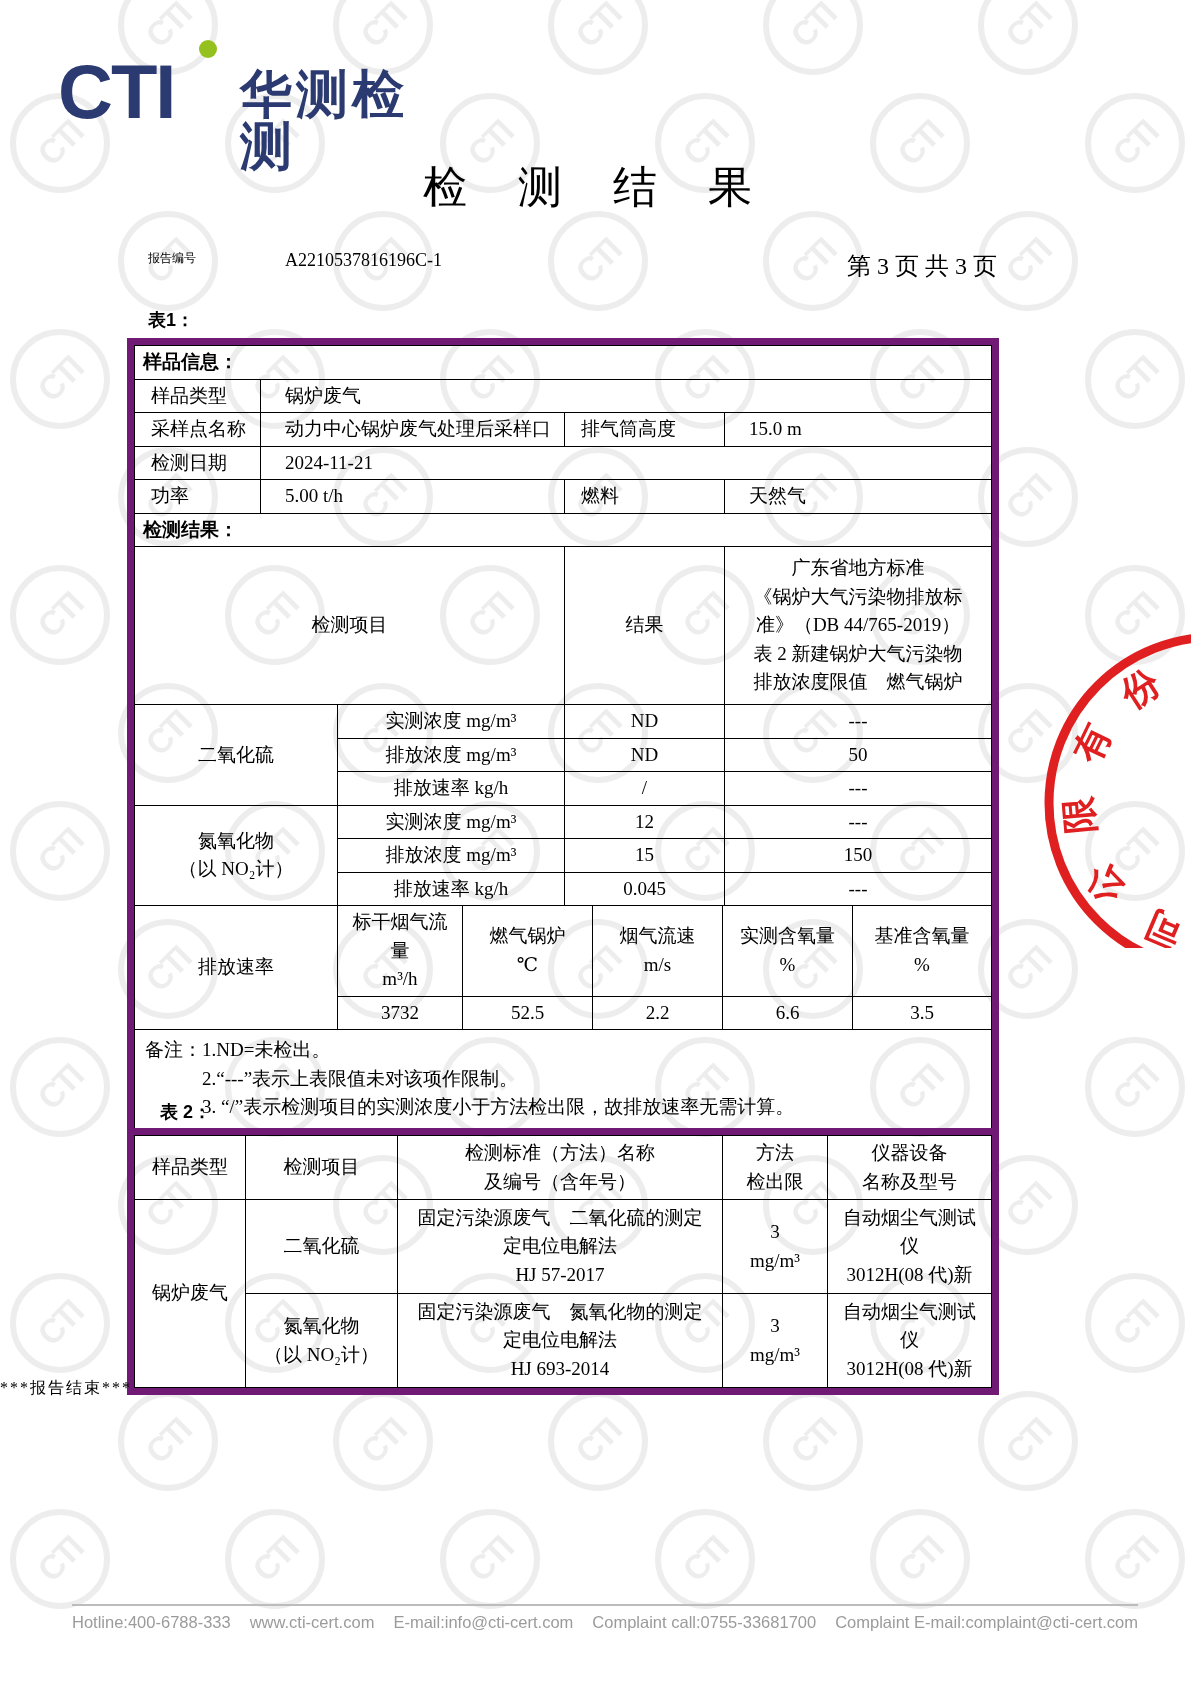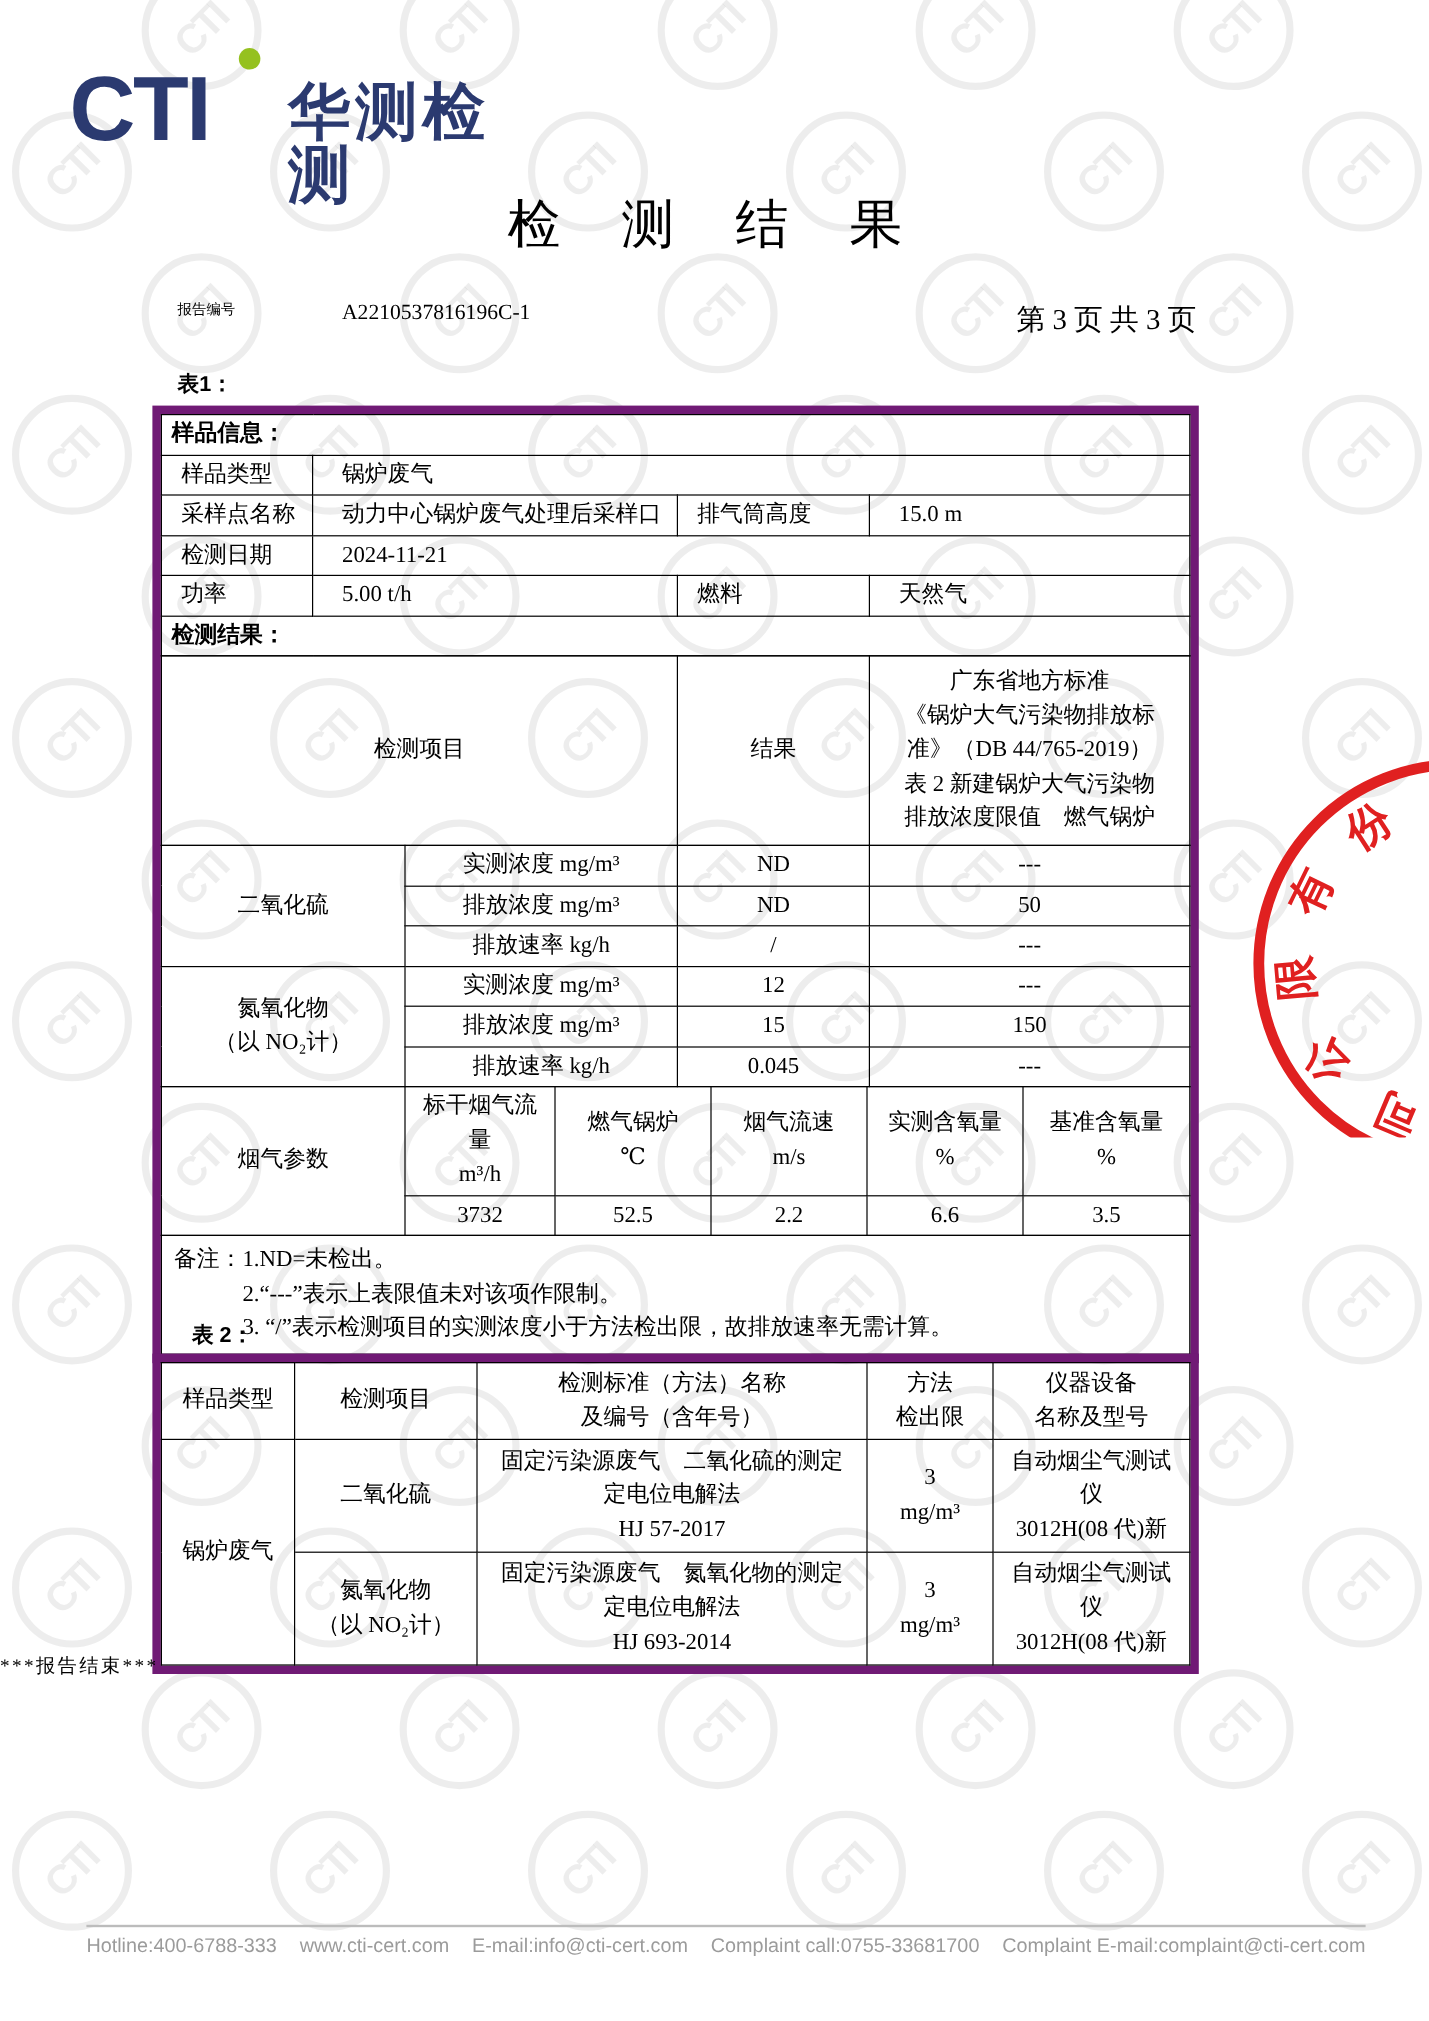--- a/index.html
+++ b/index.html
@@ -406,21 +406,21 @@
         <colgroup>
             <col style="width:203px">
             <col style="width:125px">
             <col style="width:130px">
             <col style="width:130px">
             <col style="width:130px">
             <col>
           </colgroup>
         <tbody>
             <tr style="height:64px">
-          <td rowspan="2" class="c">烟气参数</td>
+          <td rowspan="2" class="c">排放速率</td>
           <td class="c pre">标干烟气流量
 m³/h</td>
           <td class="c pre">燃气锅炉
 ℃</td>
           <td class="c pre">烟气流速
 m/s</td>
           <td class="c pre">实测含氧量
 %</td>
           <td class="c pre">基准含氧量
 %</td>

